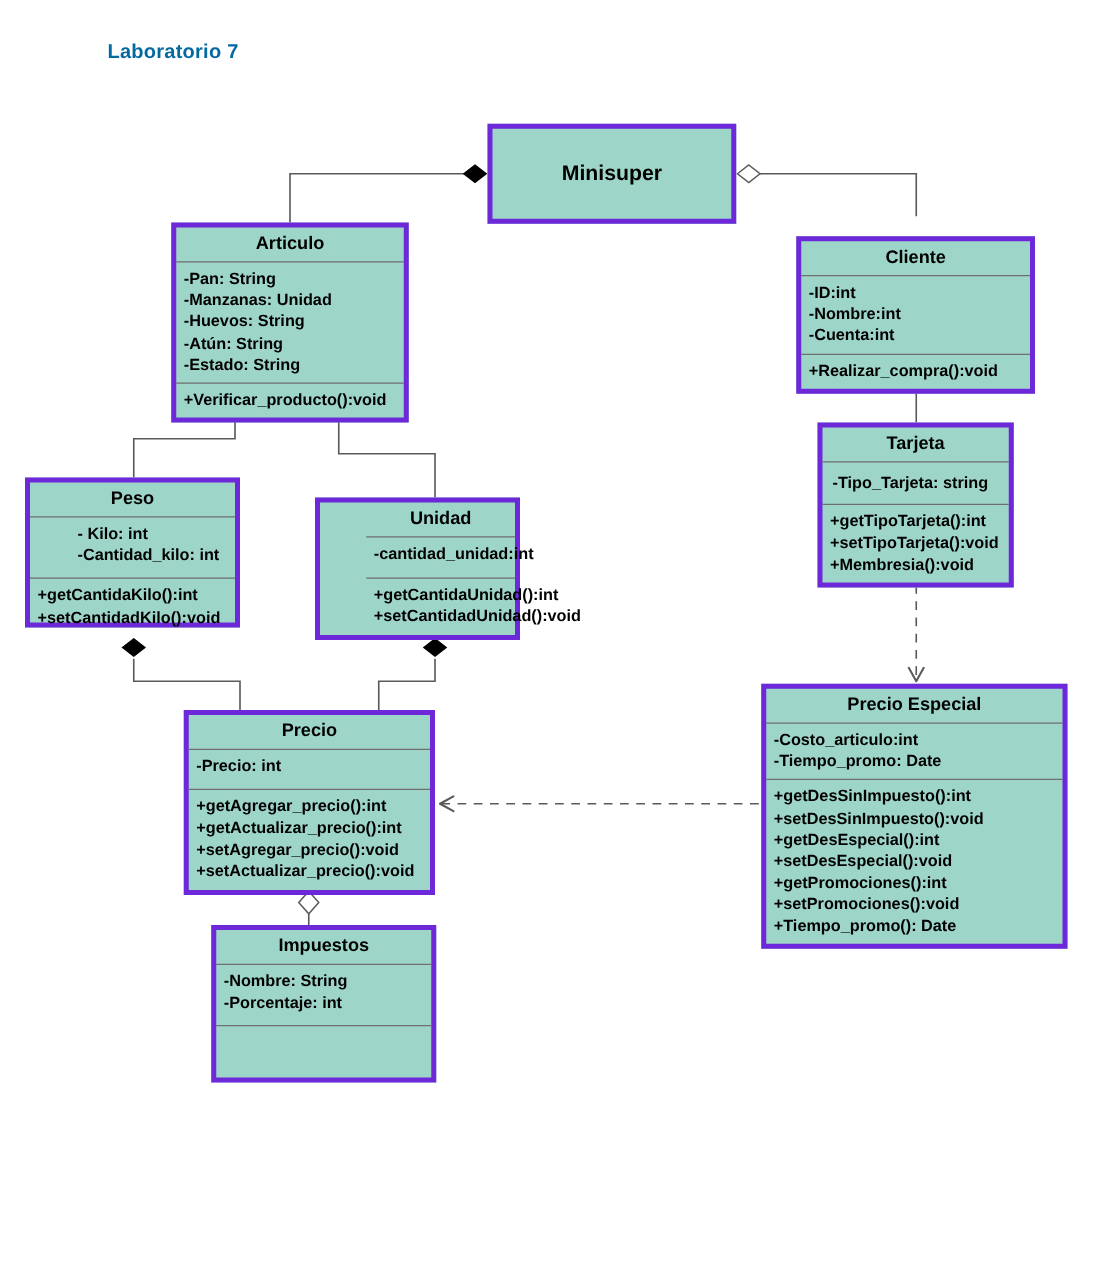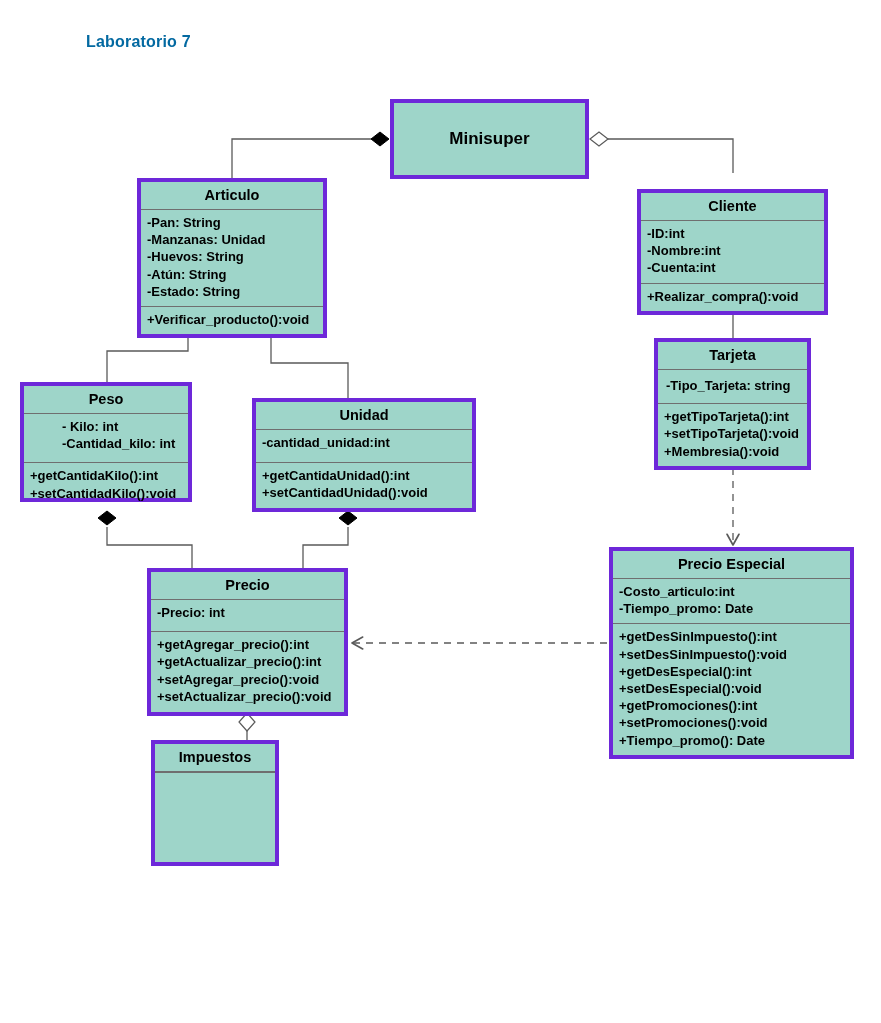--- a/index.html
+++ b/index.html
@@ -184,21 +184,21 @@
     <div class="uml-line">- Kilo: int</div>
     <div class="uml-line">-Cantidad_kilo: int</div>
   </div>
   <div class="uml-sep"></div>
   <div class="uml-compartment">
     <div class="uml-line">+getCantidaKilo():int</div>
     <div class="uml-line">+setCantidadKilo():void</div>
   </div>
 </div>
 
-<div class="uml-class" style="left:252px; top:398px; width:224px; height:114px;">
+<div class="uml-class" style="left:252px; top:398px; width:164px; height:114px;padding-left:37px;">
   <div class="uml-name">Unidad</div>
   <div class="uml-sep"></div>
   <div class="uml-compartment" style="padding-bottom:11px;">
     <div class="uml-line">-cantidad_unidad:int</div>
   </div>
   <div class="uml-sep"></div>
   <div class="uml-compartment">
     <div class="uml-line">+getCantidaUnidad():int</div>
     <div class="uml-line">+setCantidadUnidad():void</div>
   </div>
@@ -212,23 +212,27 @@
   </div>
   <div class="uml-sep"></div>
   <div class="uml-compartment">
     <div class="uml-line">+getAgregar_precio():int</div>
     <div class="uml-line">+getActualizar_precio():int</div>
     <div class="uml-line">+setAgregar_precio():void</div>
     <div class="uml-line">+setActualizar_precio():void</div>
   </div>
 </div>
 
-<div class="uml-class" style="left:151px; top:740px; width:128px; height:126px;">
+<div class="uml-class" style="left:169px; top:740px; width:180px; height:126px;">
   <div class="uml-name">Impuestos</div>
   <div class="uml-sep"></div>
+  <div class="uml-compartment" style="padding-bottom:10px;">
+    <div class="uml-line">-Nombre: String</div>
+    <div class="uml-line">-Porcentaje: int</div>
+  </div>
   <div class="uml-sep"></div>
 </div>
 
 <div class="uml-class" style="left:609px; top:547px; width:245px;">
   <div class="uml-name">Precio Especial</div>
   <div class="uml-sep"></div>
   <div class="uml-compartment">
     <div class="uml-line">-Costo_articulo:int</div>
     <div class="uml-line">-Tiempo_promo: Date</div>
   </div>

